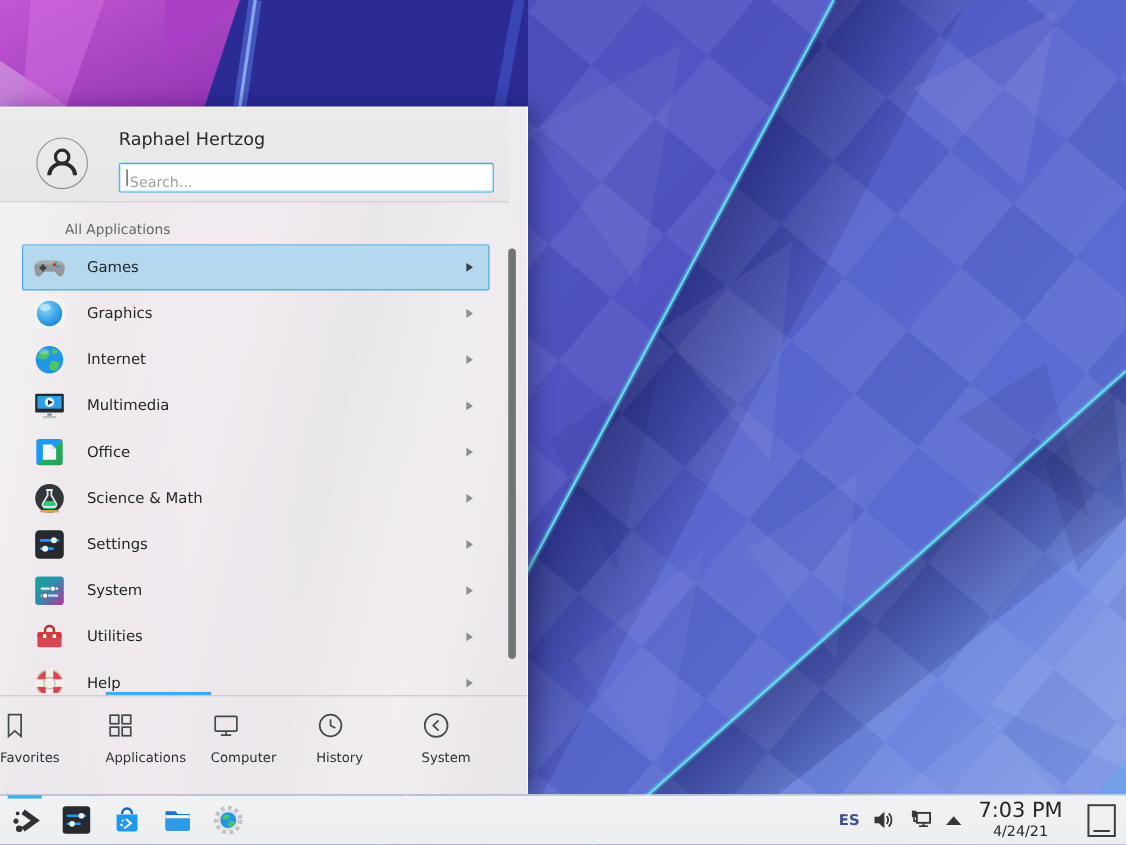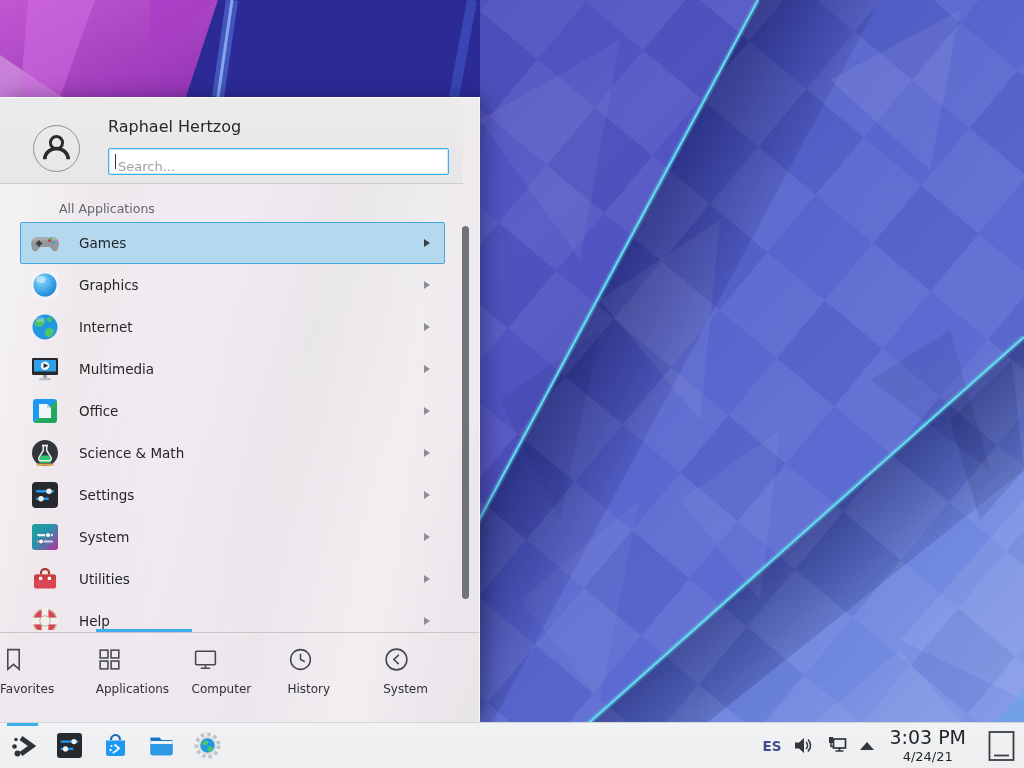--- a/index.html
+++ b/index.html
@@ -455,21 +455,21 @@
         <rect x="7.5" y="5" width="12" height="9" fill="none" stroke="#33373c" stroke-width="1.7"></rect>
         <path d="M13.5,14 v3 M9.5,17 h8" stroke="#33373c" stroke-width="1.7" fill="none"></path>
         <rect x="3" y="3" width="4" height="6" fill="#33373c"></rect>
         <path d="M5,9 v3.5 h2.5" stroke="#33373c" stroke-width="1.5" fill="none"></path>
       </svg>
     </span>
 
     <span class="tray-caret"></span>
 
     <div class="clock">
-      <div class="time">3:03 PM</div>
+      <div class="time">7:03 PM</div>
       <div class="date">4/24/21</div>
     </div>
 
     <span class="show-desktop">
       <svg viewBox="0 0 29 34">
         <rect x="2.5" y="3" width="24" height="28" fill="none" stroke="#3a3e42" stroke-width="1.8"></rect>
         <path d="M7,26.5 h15" stroke="#3a3e42" stroke-width="1.8"></path>
       </svg>
     </span>
   </div>

